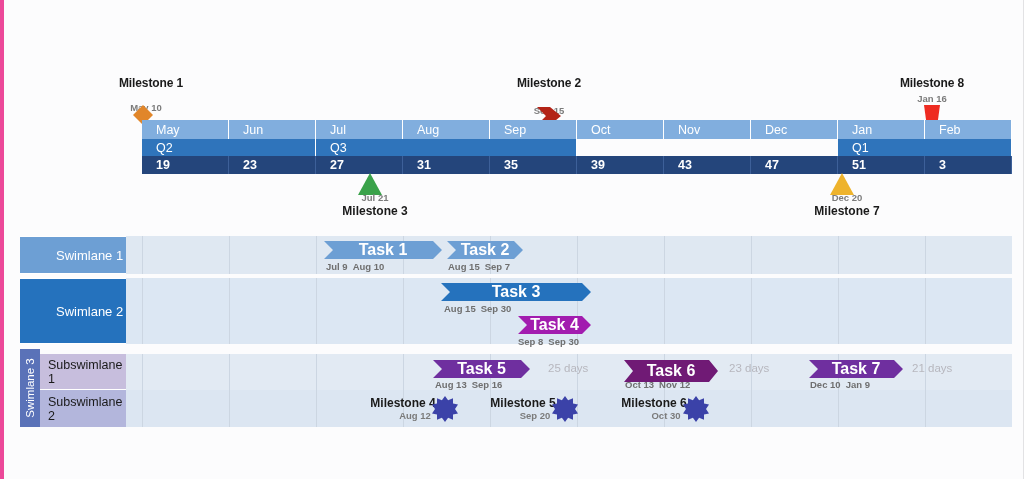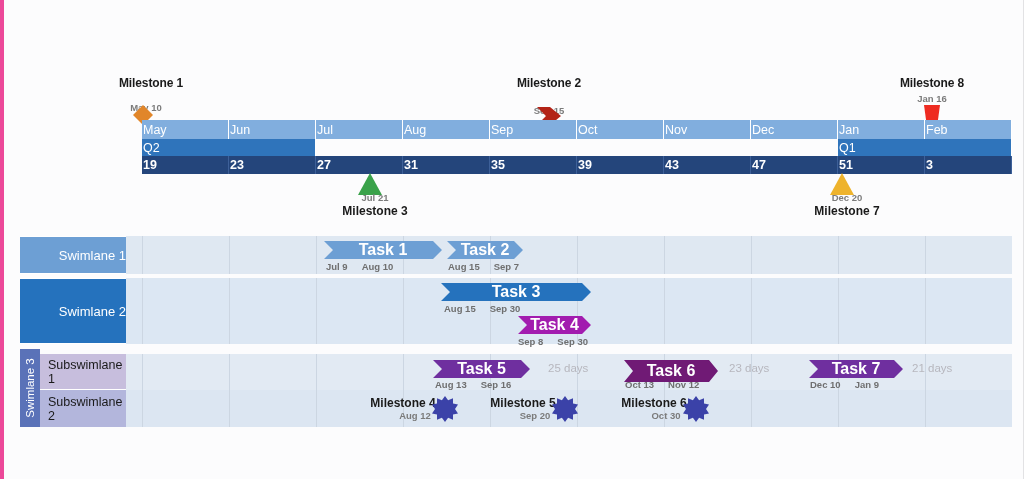--- a/index.html
+++ b/index.html
@@ -63,21 +63,21 @@
 
   
   #header { position: absolute; }
   .hdr-row { position: absolute; left: 0; box-sizing: border-box; }
   .hdr-cell {
     position: absolute; top: 0; bottom: 0;
     box-sizing: border-box;
     color: #ffffff;
     display: flex;
     align-items: center;
-    padding-left: 1px;
+    padding-left: 14px;
     font-size: 12.5px;
     overflow: hidden;
     white-space: nowrap;
   }
   .row-month .hdr-cell {
     background: #81aede;
     border-right: 1px solid #ffffff;
     font-weight: normal;
   }
   .row-quarter .hdr-cell {
@@ -92,24 +92,25 @@
   }
 
   
   .lane-row { position: absolute; left: 0; box-sizing: border-box; }
   .lane-label {
     position: absolute;
     box-sizing: border-box;
     color: #ffffff;
     display: flex;
     align-items: center;
-    justify-content: flex-end;
+    justify-content: flex-start;
     font-size: 13px;
     border-top: 1px solid #ffffff;
     border-bottom: 1px solid #ffffff;
+    padding-left: 36px;
   }
   .lane-label.sub {
     color: #1a1a1a;
     justify-content: flex-start;
     padding-left: 8px;
     font-size: 12.5px;
   }
   .lane-body {
     position: absolute;
     box-sizing: border-box;
@@ -146,21 +147,21 @@
     overflow: hidden;
   }
   .task-dates {
     position: absolute;
     font-size: 9.5px;
     font-weight: bold;
     color: #6f6f6f;
     white-space: nowrap;
     display: flex;
   }
-  .task-dates .d2 { margin-left: 14px; text-align: right; }
+  .task-dates .d2 { margin-left: 5px; text-align: right; }
   .task-extra {
     position: absolute;
     font-size: 11.5px;
     color: #b7b7be;
     white-space: nowrap;
   }
 </style>
 </head>
 <body>
 
@@ -203,20 +204,21 @@
       <div class="hdr-cell" style="left:348px; width:87px;">Sep</div>
       <div class="hdr-cell" style="left:435px; width:87px;">Oct</div>
       <div class="hdr-cell" style="left:522px; width:87px;">Nov</div>
       <div class="hdr-cell" style="left:609px; width:87px;">Dec</div>
       <div class="hdr-cell" style="left:696px; width:87px;">Jan</div>
       <div class="hdr-cell" style="left:783px; width:87px;">Feb</div>
     </div>
 
     <div class="hdr-row row-quarter" style="top:139px; height:17px; width:870px; left:138px;">
       <div class="hdr-cell" style="left:0px;   width:174px;">Q2</div>
+      <div class="hdr-cell" style="left:174px; width:261px;">Q3</div>
       <div class="hdr-cell" style="left:696px; width:174px;">Q1</div>
     </div>
 
     <div class="hdr-row row-week" style="top:156px; height:18px; width:870px; left:138px;">
       <div class="hdr-cell" style="left:0px;   width:87px;">19</div>
       <div class="hdr-cell" style="left:87px;  width:87px;">23</div>
       <div class="hdr-cell" style="left:174px; width:87px;">27</div>
       <div class="hdr-cell" style="left:261px; width:87px;">31</div>
       <div class="hdr-cell" style="left:348px; width:87px;">35</div>
       <div class="hdr-cell" style="left:435px; width:87px;">39</div>

